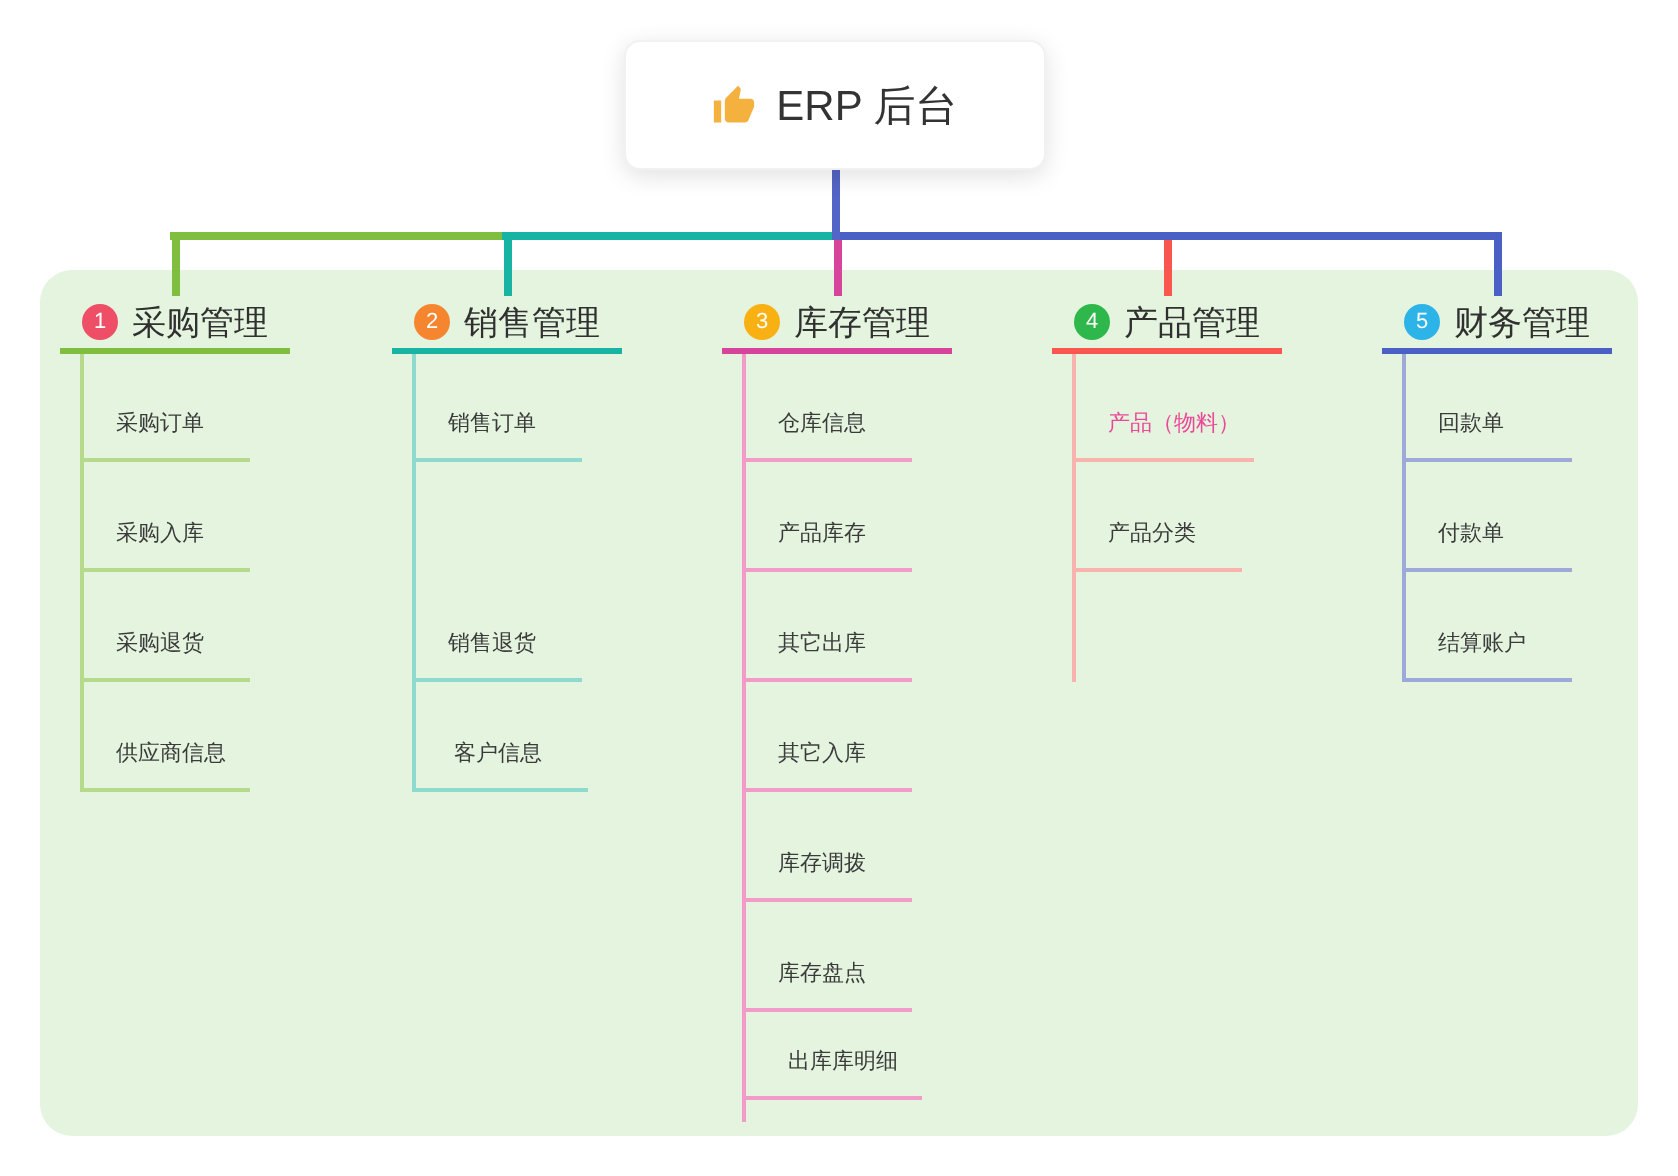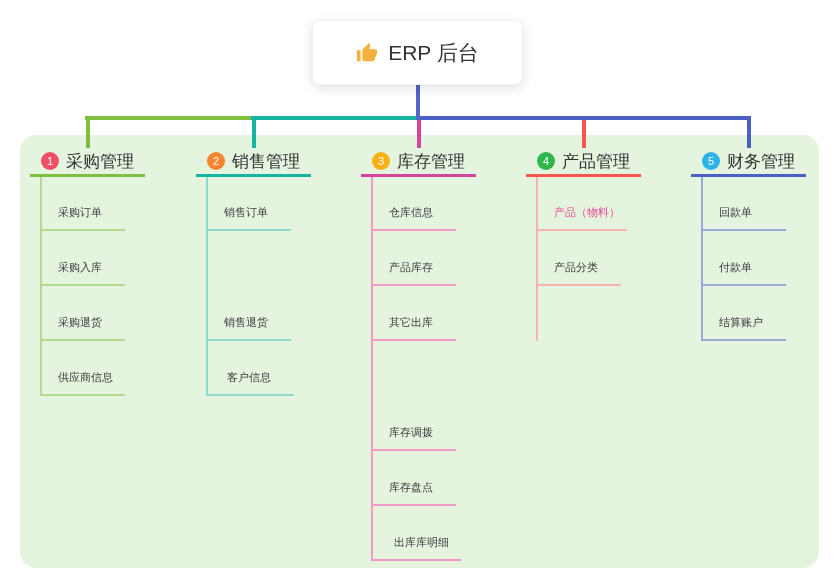--- a/index.html
+++ b/index.html
@@ -82,23 +82,24 @@
     <div class="child-item" style="left: 206px; top: 313px; border-bottom-color: rgb(143, 217, 207); color: rgb(59, 59, 59);"><span>销售退货</span></div>
     <div class="child-item" style="left: 206px; top: 368px; border-bottom-color: rgb(143, 217, 207); color: rgb(59, 59, 59); padding-left: 21px;"><span>客户信息</span></div>
     <div class="branch-title" style="left: 361px; border-bottom-color: rgb(214, 68, 156); color: rgb(48, 48, 48);">
       <span class="badge" style="background: rgb(249, 176, 19);">3</span>
       <span>库存管理</span>
     </div>
     <div class="spine" style="left: 371px; top: 177px; height: 384px; background: rgb(242, 154, 200);"></div>
     <div class="child-item" style="left: 371px; top: 203px; border-bottom-color: rgb(242, 154, 200); color: rgb(59, 59, 59);"><span>仓库信息</span></div>
     <div class="child-item" style="left: 371px; top: 258px; border-bottom-color: rgb(242, 154, 200); color: rgb(59, 59, 59);"><span>产品库存</span></div>
     <div class="child-item" style="left: 371px; top: 313px; border-bottom-color: rgb(242, 154, 200); color: rgb(59, 59, 59);"><span>其它出库</span></div>
+    <div class="child-item" style="left: 371px; top: 368px; border-bottom-color: rgb(242, 154, 200); color: rgb(59, 59, 59);"><span>其它入库</span></div>
     <div class="child-item" style="left: 371px; top: 423px; border-bottom-color: rgb(242, 154, 200); color: rgb(59, 59, 59);"><span>库存调拨</span></div>
     <div class="child-item" style="left: 371px; top: 478px; border-bottom-color: rgb(242, 154, 200); color: rgb(59, 59, 59);"><span>库存盘点</span></div>
-    <div class="child-item" style="left: 371px; top: 533px; border-bottom-color: rgb(242, 154, 200); color: rgb(59, 59, 59); padding-left: 23px;"><span>出库库明细</span></div>
+    <div class="child-item" style="left: 371px; top: 522px; border-bottom-color: rgb(242, 154, 200); color: rgb(59, 59, 59); padding-left: 23px;"><span>出库库明细</span></div>
     <div class="branch-title" style="left: 526px; border-bottom-color: rgb(248, 86, 79); color: rgb(48, 48, 48);">
       <span class="badge" style="background: rgb(46, 184, 76);">4</span>
       <span>产品管理</span>
     </div>
     <div class="spine" style="left: 536px; top: 177px; height: 164px; background: rgb(249, 179, 174);"></div>
     <div class="child-item" style="left: 536px; top: 203px; border-bottom-color: rgb(249, 179, 174); color: #ec4899;"><span>产品（物料）</span></div>
     <div class="child-item" style="left: 536px; top: 258px; border-bottom-color: rgb(249, 179, 174); color: rgb(59, 59, 59);"><span>产品分类</span></div>
     <div class="branch-title" style="left: 691px; border-bottom-color: rgb(74, 96, 196); color: rgb(48, 48, 48);">
       <span class="badge" style="background: rgb(44, 179, 232);">5</span>
       <span>财务管理</span>

